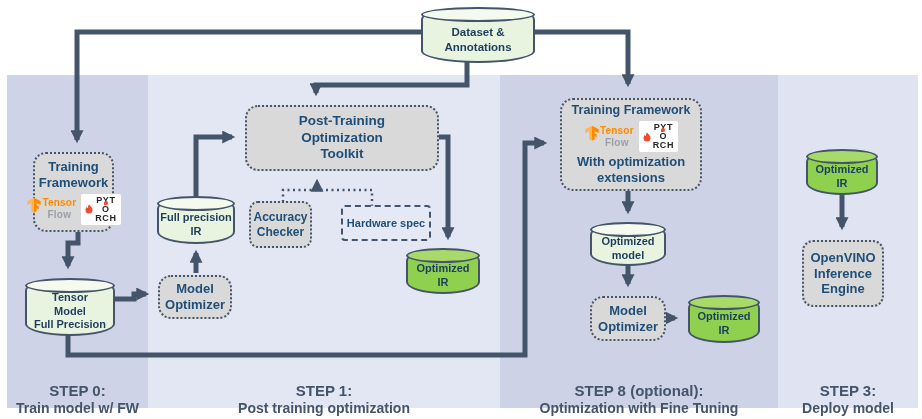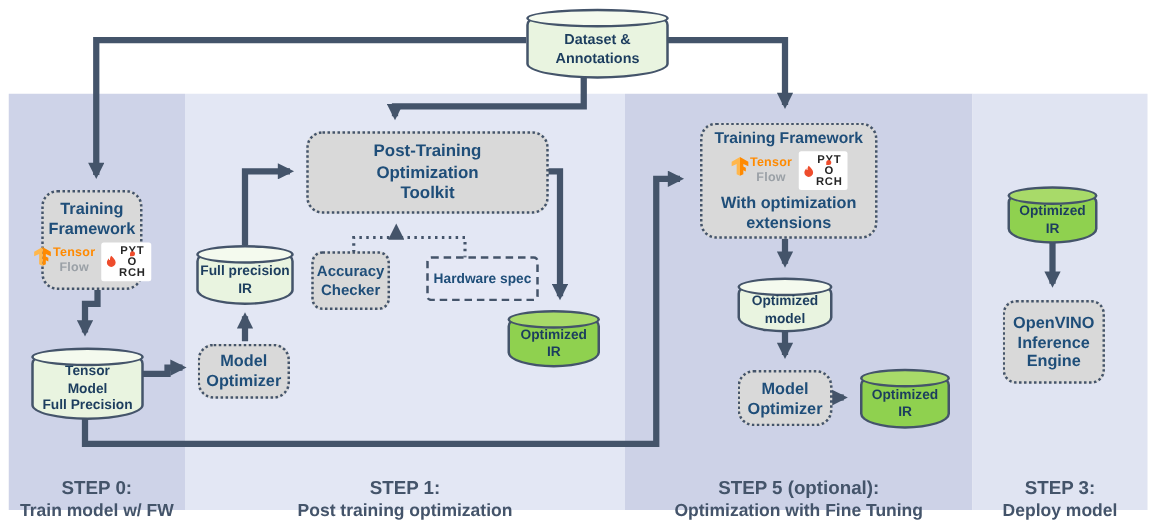--- a/index.html
+++ b/index.html
@@ -253,21 +253,21 @@
 
   <div class="steplabel" style="left:7px;width:141px">
     <div class="st">STEP 0:</div>
     <div class="ss">Train model w/ FW</div>
   </div>
   <div class="steplabel" style="left:148px;width:352px">
     <div class="st">STEP 1:</div>
     <div class="ss">Post training optimization</div>
   </div>
   <div class="steplabel" style="left:500px;width:278px">
-    <div class="st">STEP 5 (optional):</div>
+    <div class="st">STEP 8 (optional):</div>
     <div class="ss">Optimization with Fine Tuning</div>
   </div>
   <div class="steplabel" style="left:778px;width:140px">
     <div class="st">STEP 3:</div>
     <div class="ss">Deploy model</div>
   </div>
 
 </div>
 
 </body></html>

